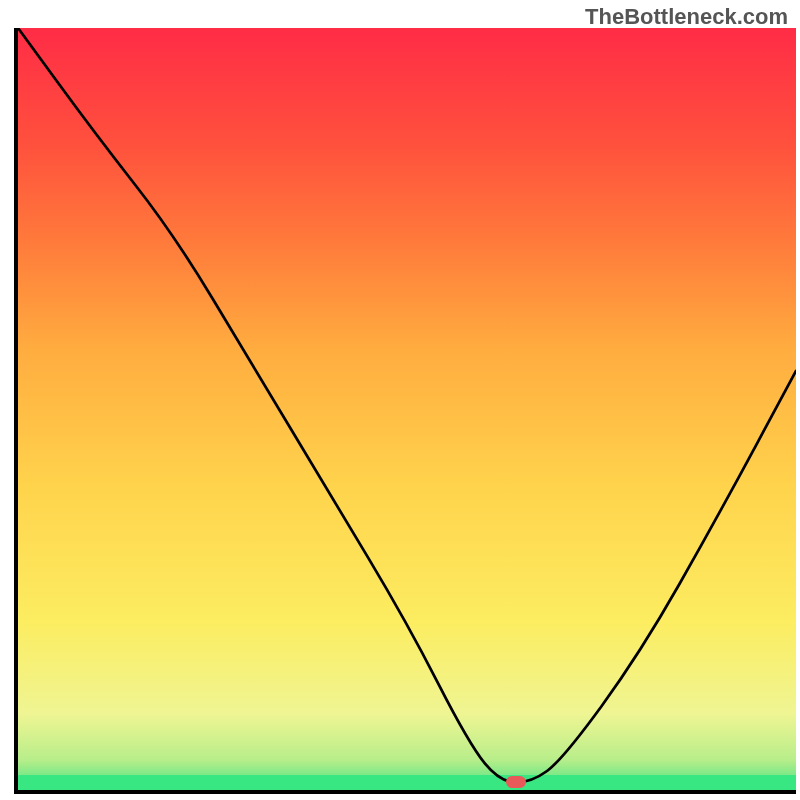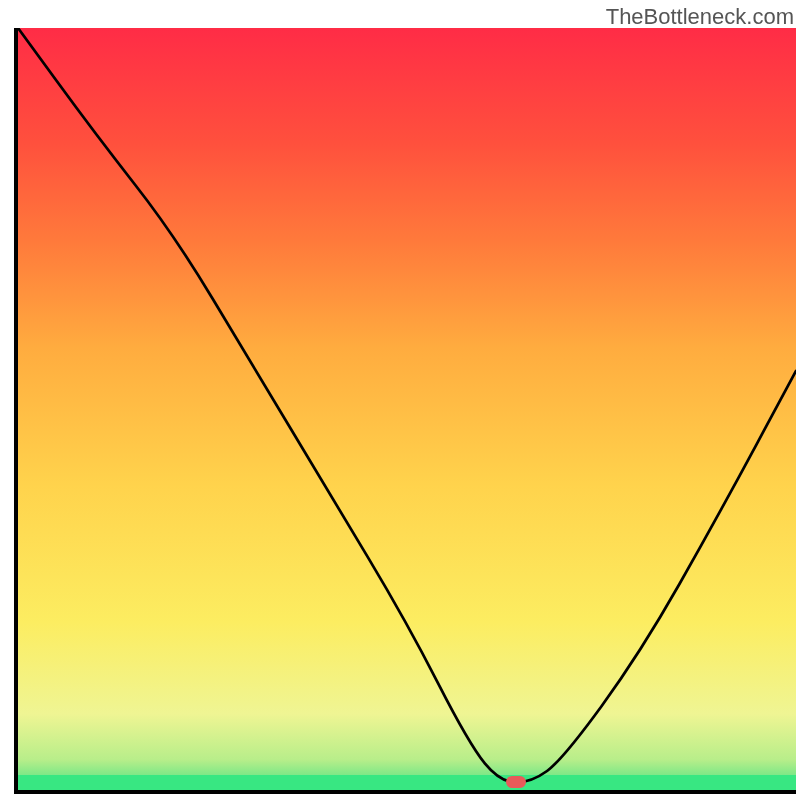--- a/index.html
+++ b/index.html
@@ -7,24 +7,24 @@
     padding: 0;
     width: 800px;
     height: 800px;
     position: relative;
     font-family: Arial, Helvetica, sans-serif;
     background: #ffffff;
   }
   .watermark {
     position: absolute;
     top: 4px;
-    right: 6px;
+    right: 12px;
     color: #555;
     font-size: 22px;
-    font-weight: 400;
+    font-weight: 700;
     z-index: 10;
     user-select: none;
   }
   .plot-area {
     position: absolute;
     left: 14px;
     top: 28px;
     width: 778px;   
     height: 762px;
     border-left: 4px solid #000;

